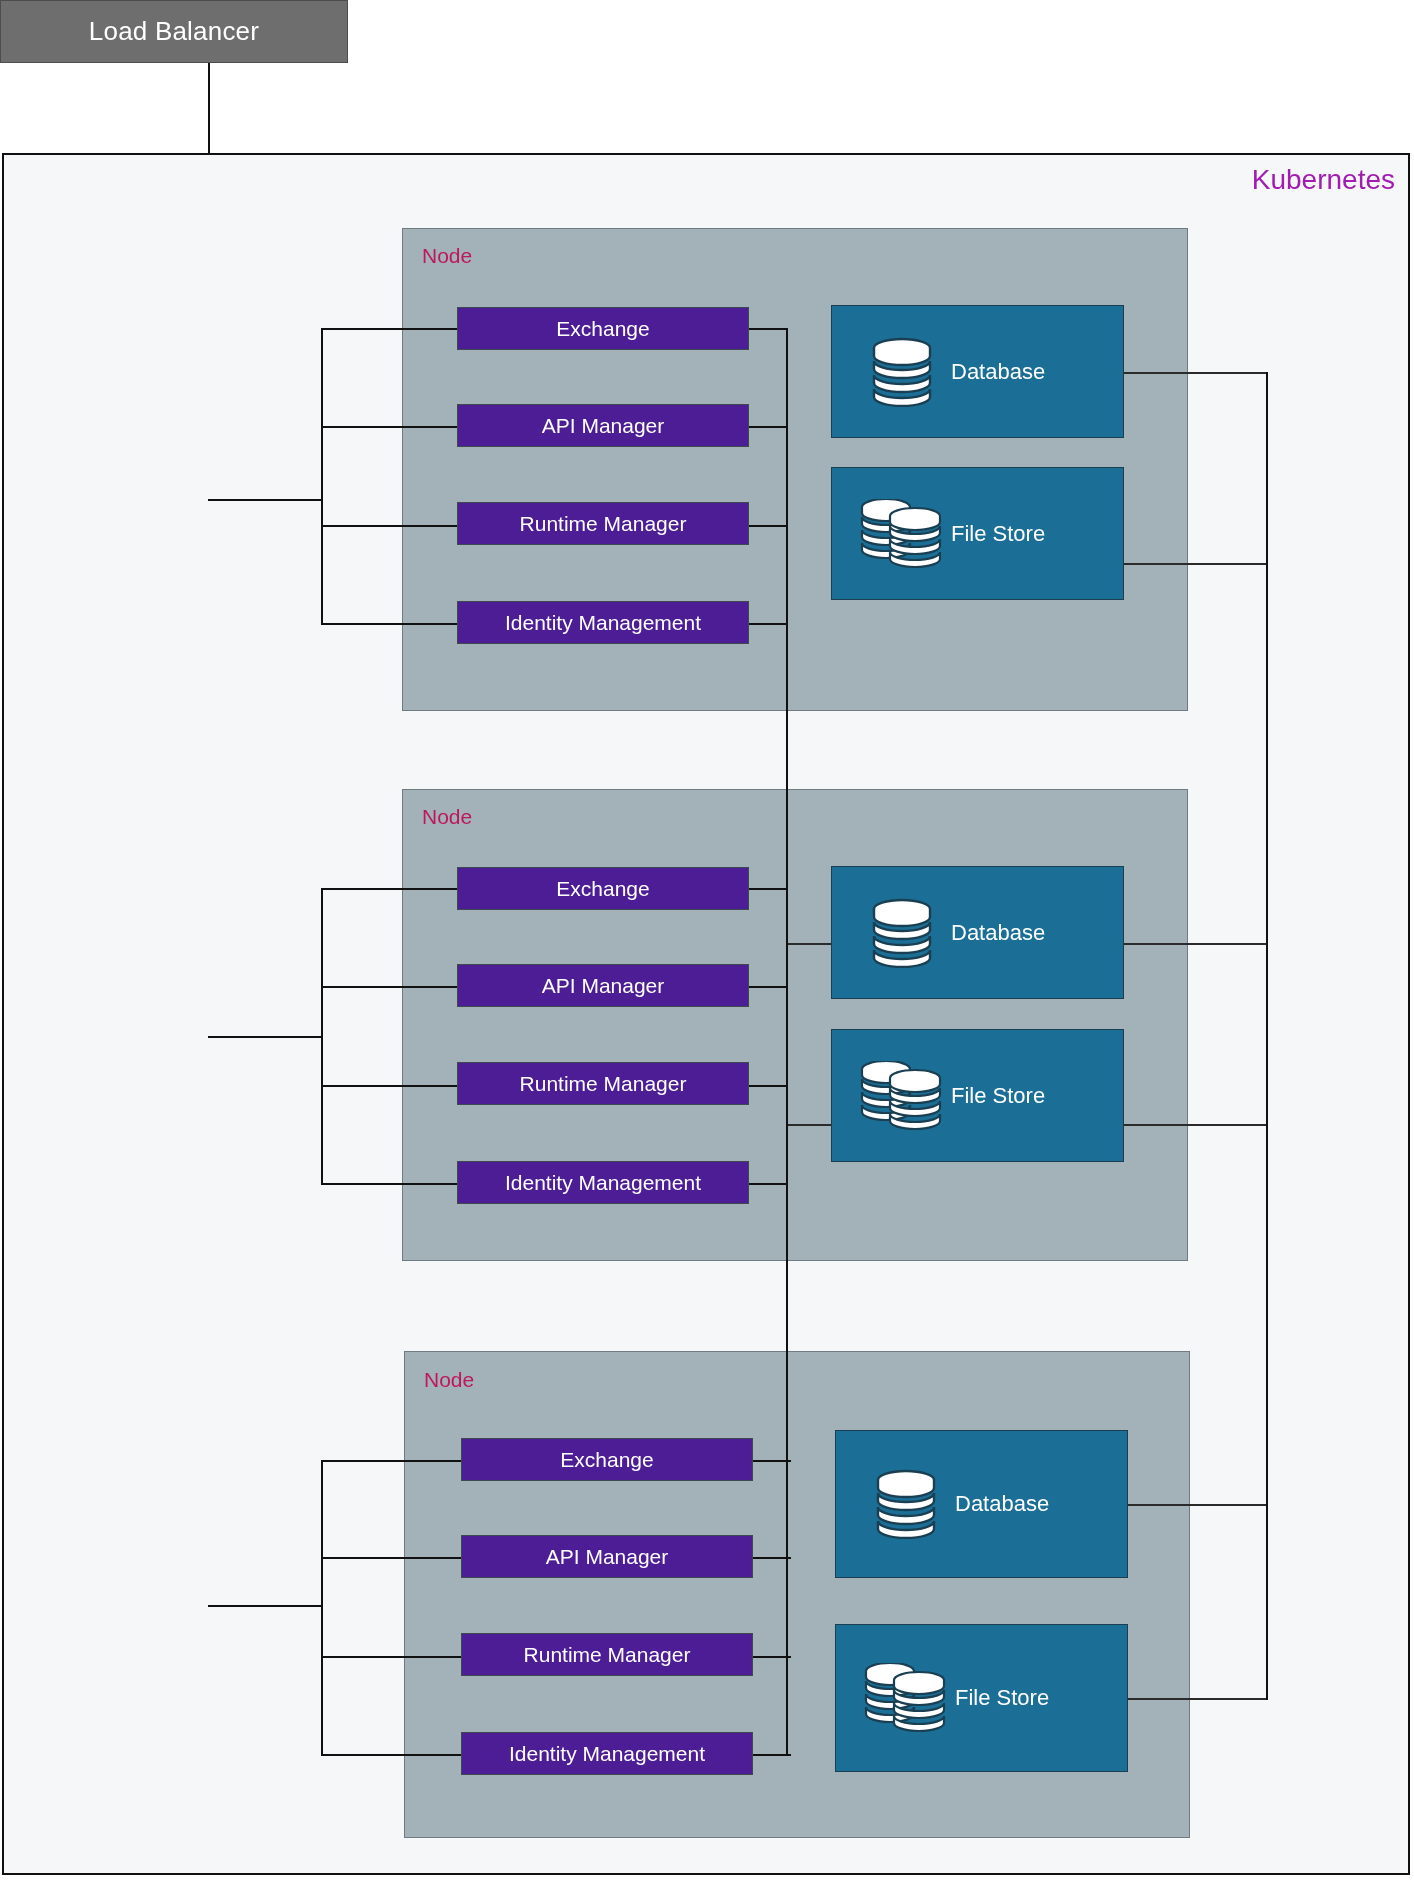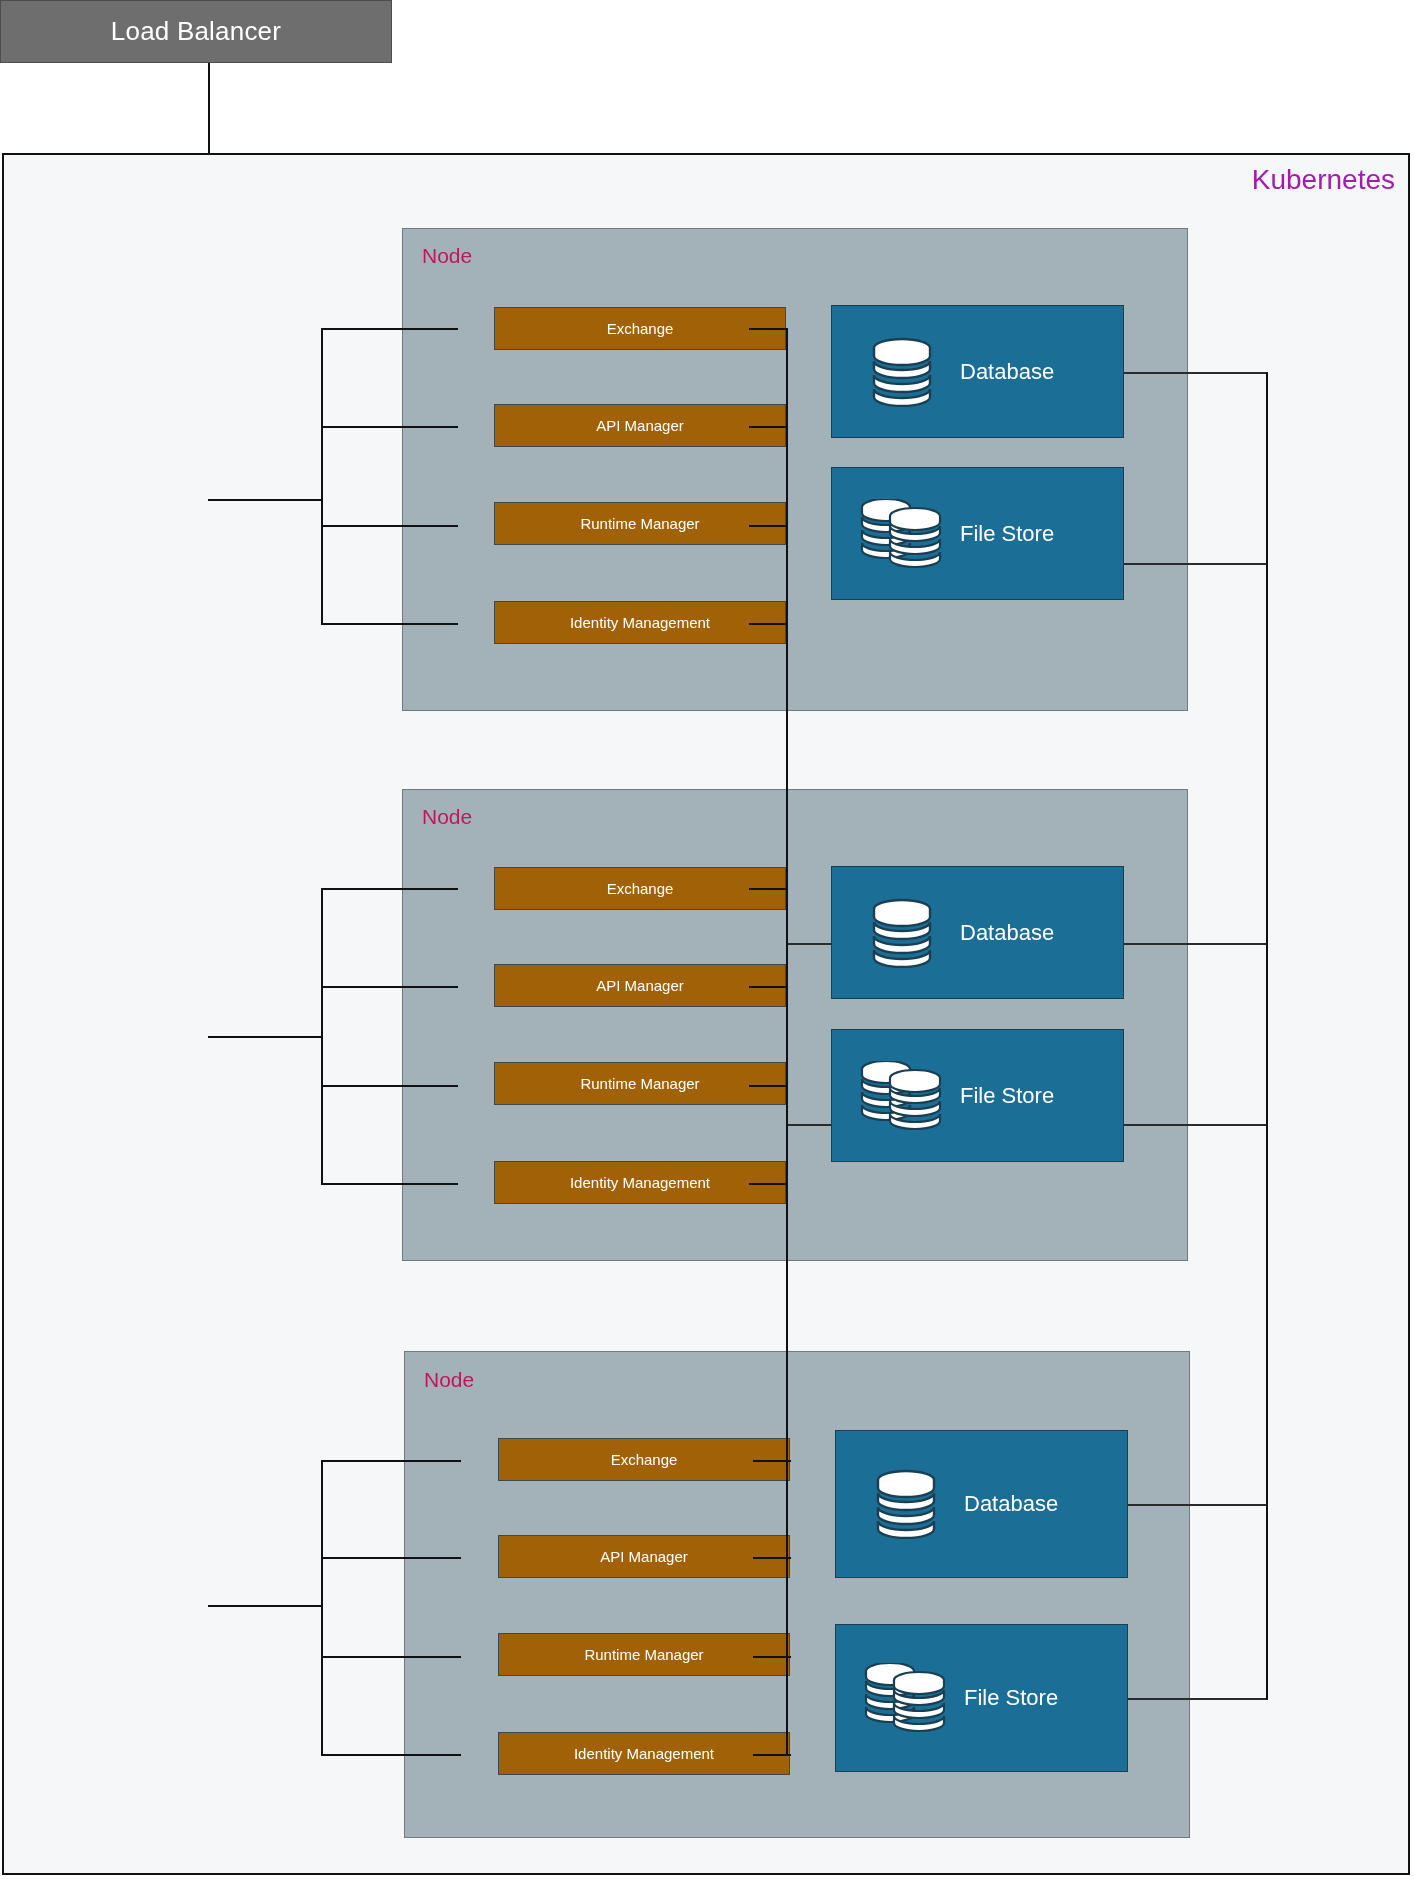--- a/index.html
+++ b/index.html
@@ -47,29 +47,28 @@
     border: 1px solid #6f7b80;
   }
   .node-label {
     color: #be185d;
     font-size: 21px;
     white-space: nowrap;
   }
 
   
   .svc {
-    background: #a16207;
+    background: #4c1d95;
     border: 1px solid #3c4a50;
     color: #ffffff;
     display: flex;
     align-items: center;
     justify-content: center;
-    font-size: 15px;
+    font-size: 21px;
     white-space: nowrap;
-    margin-left: 37px;
   }
 
   
   .store {
     background: #1b6e96;
     border: 1px solid #1a3f52;
     display: flex;
     align-items: center;
     color: #ffffff;
   }
@@ -77,34 +76,34 @@
     width: 96px;
     flex: 0 0 96px;
     display: flex;
     align-items: center;
     justify-content: center;
     margin-left: 22px;
   }
   .store-label {
     font-size: 22px;
     white-space: nowrap;
-    margin-left: 10px;
+    margin-left: 1px;
   }
 
   
   .ln-h { background: #111111; height: 2px; }
   .ln-v { background: #111111; width: 2px; }
   .ln-h.thin { background: #2b2b2b; height: 2px; }
 </style>
 </head>
 <body>
 
 <div id="canvas">
 
-  <div class="abs lb" style="left:0px; top:0px; width:392px; height:63px;">
+  <div class="abs lb" style="left:0px; top:0px; width:348px; height:63px;">
     <span>Load Balancer</span>
   </div>
 
   <div class="abs ln-v" style="left:208px; top:63px; height:1542px;"></div>
 
   <div class="abs k8s" style="left:2px; top:153px; width:1408px; height:1722px;"></div>
 
   <div class="abs k8s-label" style="left:1080px; top:164px; width:315px;">Kubernetes</div>
 
   <div class="abs node" style="left:402px; top:228px; width:786px; height:483px;"></div>

